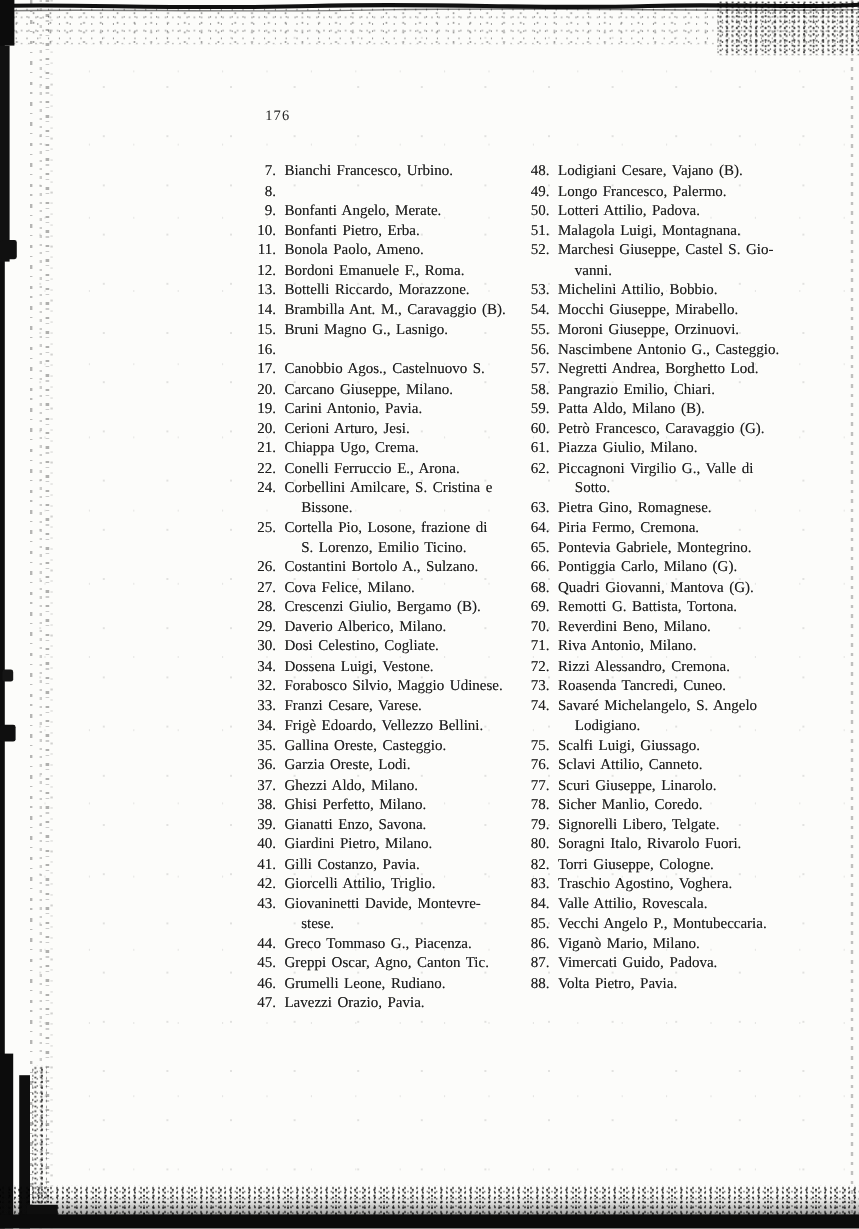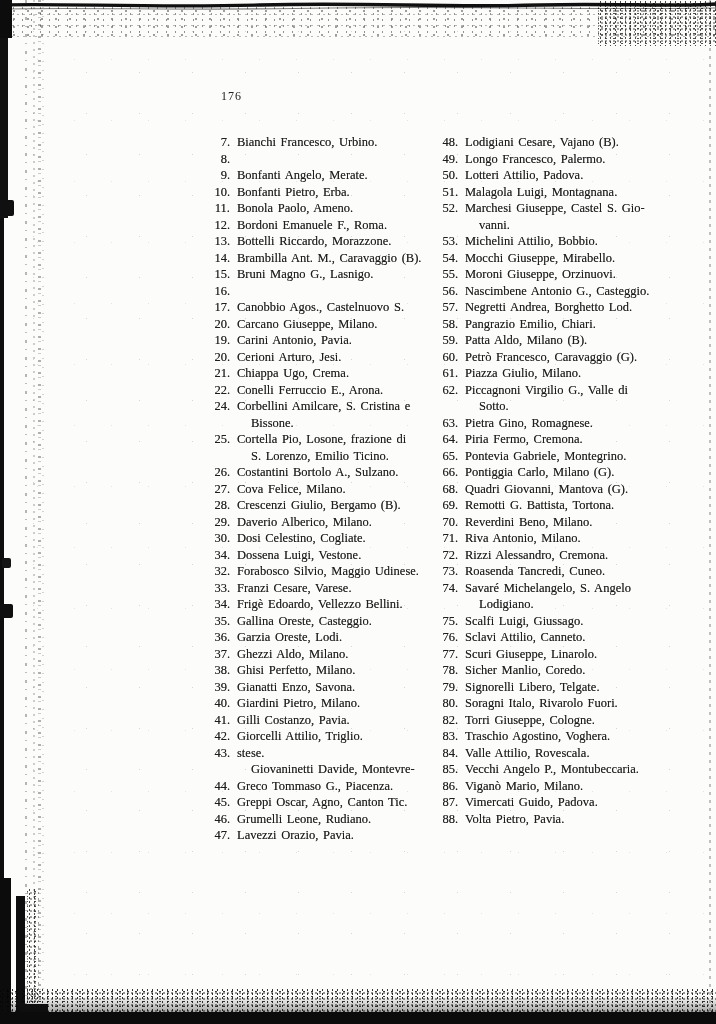--- a/index.html
+++ b/index.html
@@ -312,22 +312,22 @@
       </div>
       <div class="entry">
         <span class="num">42.</span>
         <span class="lines">
           <div>Giorcelli Attilio, Triglio.</div>
         </span>
       </div>
       <div class="entry">
         <span class="num">43.</span>
         <span class="lines">
+          <div>Giovaninetti Davide, Montevre-</div>
           <div>stese.</div>
-          <div>Giovaninetti Davide, Montevre-</div>
         </span>
       </div>
       <div class="entry">
         <span class="num">44.</span>
         <span class="lines">
           <div>Greco Tommaso G., Piacenza.</div>
         </span>
       </div>
       <div class="entry">
         <span class="num">45.</span>

